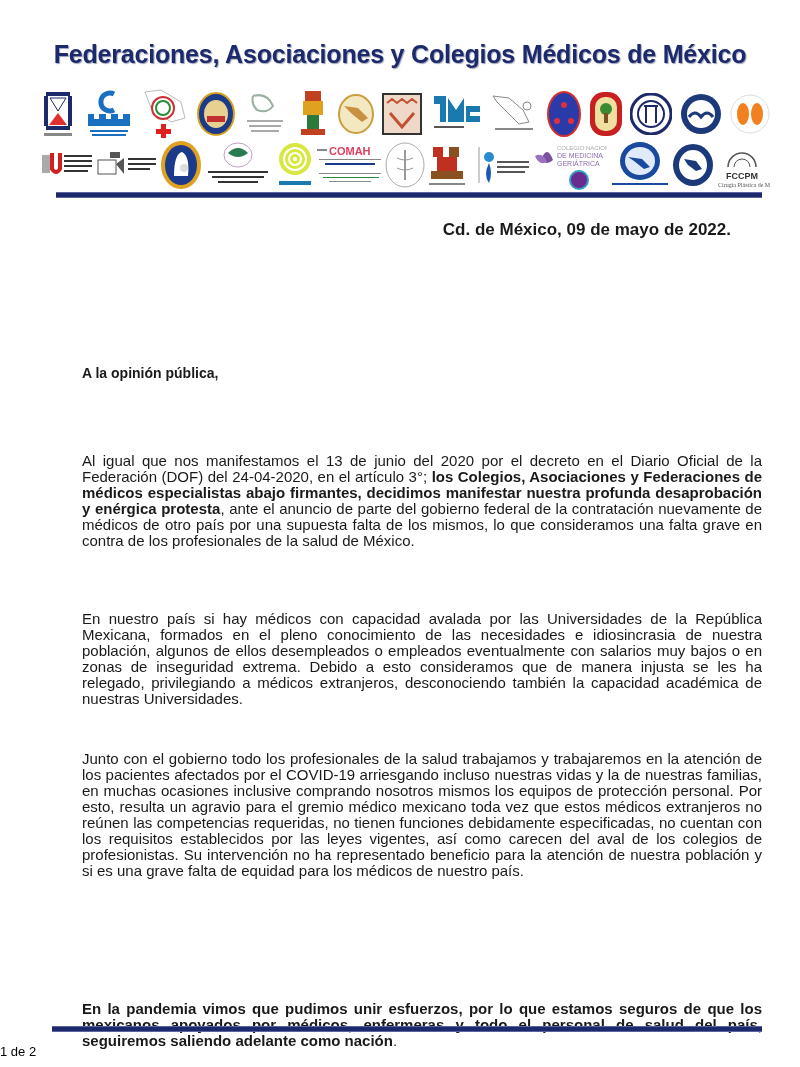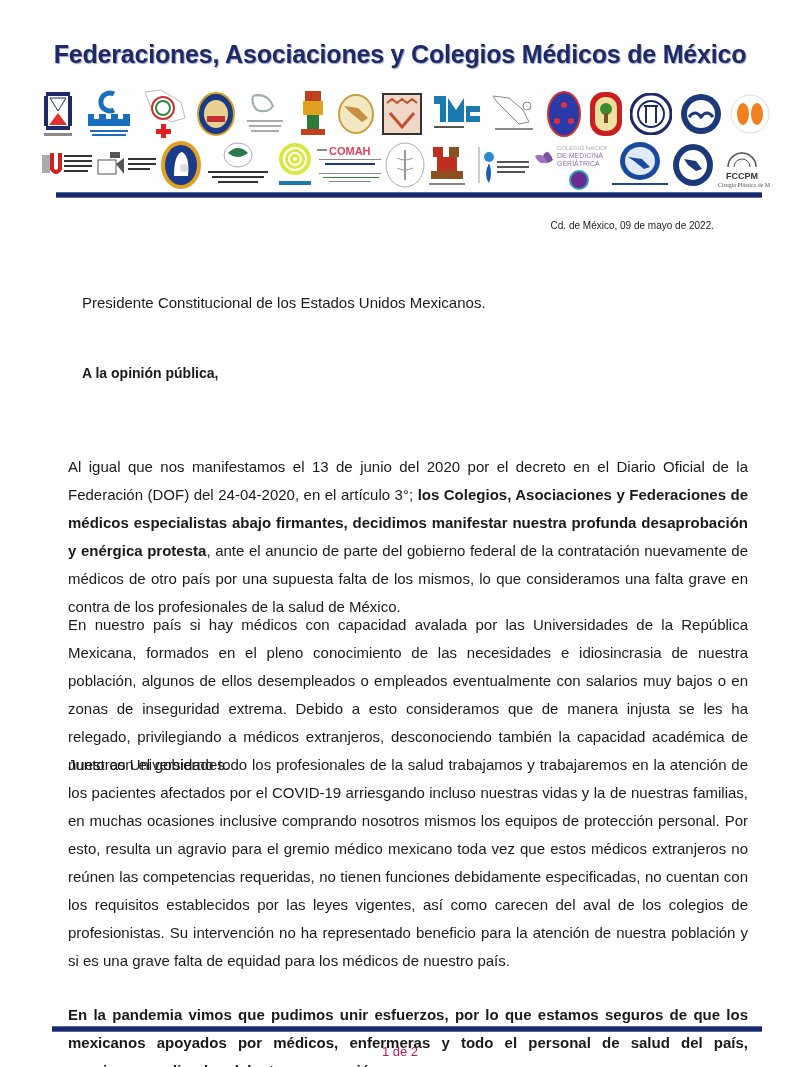--- a/index.html
+++ b/index.html
@@ -10,34 +10,34 @@
            text-shadow:1px 1px 1px #9aa0b8; }
   .logos-row { position:absolute; left:40px; width:730px; display:flex;
                align-items:center; justify-content:space-between; }
   .row1 { top:86px; height:56px; }
   .row2 { top:140px; height:50px;text-align:right; }
   .logo { display:flex; align-items:center; justify-content:center; }
   .logo svg { display:block; }
   .rule { position:absolute; height:4px; background:#1c2a6b; border-top:1px solid #5a64a0; border-bottom:1px solid #5a64a0; }
   .rule.top { top:192px; left:56px; width:706px; }
   .rule.bottom { top:1026px; left:52px; width:710px; }
-  .date { position:absolute; top:220px; right:86px; font-size:10px; font-weight:normal; }
+  .date { position:absolute; top:220px; right:69px; font-size:17px; font-weight:bold; }
   .addressee { position:absolute; top:293px; left:82px; font-size:15px; line-height:20px; }
   .addressee .b { font-weight:bold; }
   .salutation { position:absolute; top:363px; left:82px; font-size:14px; line-height:20px; font-weight:bold; }
-  .body { position:absolute; left:68px; width:680px; font-size:15px; line-height:28px;
+  .body { position:absolute; left:82px; width:680px; font-size:15px; line-height:16px;
           text-align:justify; }
   .body p { margin:0; }
   .p1 { top:453px; }
   .p2 { top:611px; }
   .p3 { top:751px; }
   .p4 { top:955px; font-weight:bold;margin-top:46px; }
   .p4 .nb { font-weight:normal; }
-  .pagenum { position:absolute; top:1044px; left:0; width:800px; text-align:center;
-             font-size:13px; color:#be185d; }
+  .pagenum { position:absolute; top:1044px; left:0; width:800px; text-align:left;
+             font-size:13px; color:#000000; }
 </style>
 </head>
 <body>
 
 <div class="title">Federaciones, Asociaciones y Colegios Médicos de México</div>
 
 <div class="logos-row row1">
   <div class="logo">
     <svg width="36" height="48" viewBox="0 0 36 48">
         <rect x="6" y="2" width="24" height="4" fill="#1c2a6b"></rect>
@@ -280,21 +280,20 @@
         <text x="4" y="46" font-family="Liberation Serif, serif" font-size="6" fill="#555">Cirugía Plástica de México</text>
       </svg>
   </div>
 </div>
 
 <div class="rule top"></div>
 
 <div class="date">Cd. de México, 09 de mayo de 2022.</div>
 
 <div class="addressee">
-  <div>Presidente Constitucional de los Estados Unidos Mexicanos.</div>
 </div>
 
 <div class="salutation">
   <div>A la opinión pública,</div>
 </div>
 
 <div class="body p1">
   <p><span>Al igual que nos manifestamos el 13 de junio del 2020 por el decreto en el Diario Oficial de la Federación (DOF) del 24-04-2020, en el artículo 3°; </span><strong>los Colegios, Asociaciones y Federaciones de médicos especialistas abajo firmantes, decidimos manifestar nuestra profunda desaprobación y enérgica protesta</strong><span>, ante el anuncio de parte del gobierno federal de la contratación nuevamente de médicos de otro país por una supuesta falta de los mismos, lo que consideramos una falta grave en contra de los profesionales de la salud de México.</span></p>
 </div>
 

